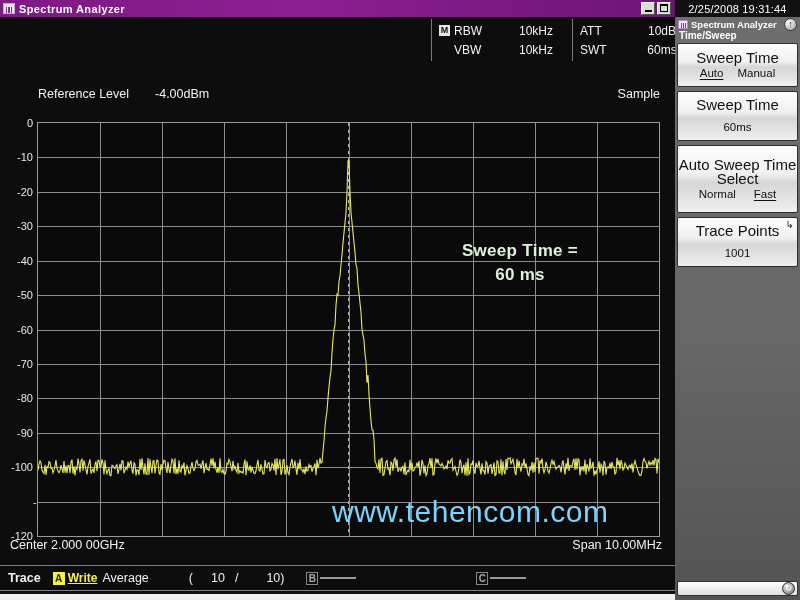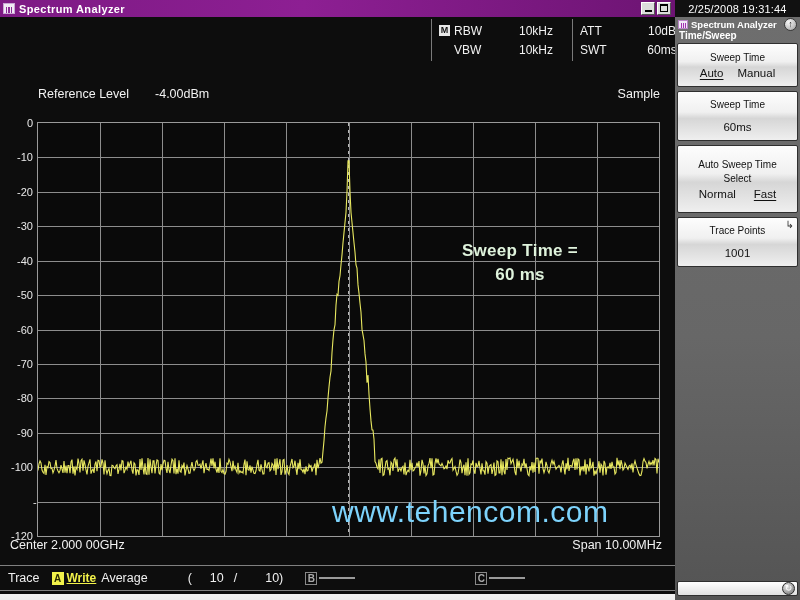--- a/index.html
+++ b/index.html
@@ -103,21 +103,21 @@
   }
 
   .center-txt { position:absolute; left:10px; top:521px; font-size:12.5px; }
   .span-txt   { position:absolute; right:13px; top:521px; font-size:12.5px; }
 
   .tracebar {
     position:absolute; left:0; top:548px; width:675px; height:26px;
     border-top:1px solid #808080; border-bottom:1px solid #808080;
     display:flex; align-items:center; font-size:12.5px; color:#f0f0f0;
   }
-  .tracebar .lbl { margin-left:8px; font-weight:normal; }
+  .tracebar .lbl { margin-left:8px; font-weight:bold; }
   .badgeA {
     display:inline-flex; align-items:center; justify-content:center;
     width:12px; height:13px; background:#f2f24a; color:#2a2a00;
     font-size:10px; font-weight:bold; margin:0 3px 0 12px;
   }
   .writeA { color:#f2f24a; font-weight:bold; text-decoration:underline; font-size:12px; }
   .avg { margin-left:5px; }
   .cnt { margin-left:40px; letter-spacing:2px; }
   .badgeB, .badgeC {
     display:inline-flex; align-items:center; justify-content:center;
@@ -156,21 +156,21 @@
     font-size:9px; color:#222; line-height:1;
   }
   .sp-sub { color:#fff; font-size:10px; font-weight:bold; padding:0 0 2px 4px; }
 
   .skey {
     position:relative; margin:0 2px 4px 2px; border:1px solid #2f2f2f;
     background: linear-gradient(to bottom,#fdfdfd 0%,#f0f0f0 42%,#d6d6d6 55%,#efefef 100%);
     border-radius:2px; color:#111; text-align:center;
     display:flex; flex-direction:column; align-items:center; justify-content:center;
   }
-  .skey .k-title { font-size:10px; line-height:14px; }
+  .skey .k-title { font-size:15px; line-height:14px; }
   .skey .k-val   { font-size:11.5px; line-height:15px; }
   .k-choice { display:flex; gap:14px; justify-content:center; margin-top:2px; }
   .k-choice span { font-size:11.5px; }
   .k-choice .sel { text-decoration:underline; text-underline-offset:2px; }
   .ret-ico { position:absolute; right:3px; top:1px; font-size:10px; color:#333; }
   .k1 { height:44px; }
   .k2 { height:50px; }
   .k3 { height:68px; }
   .k4 { height:50px; }
   .kblank {

